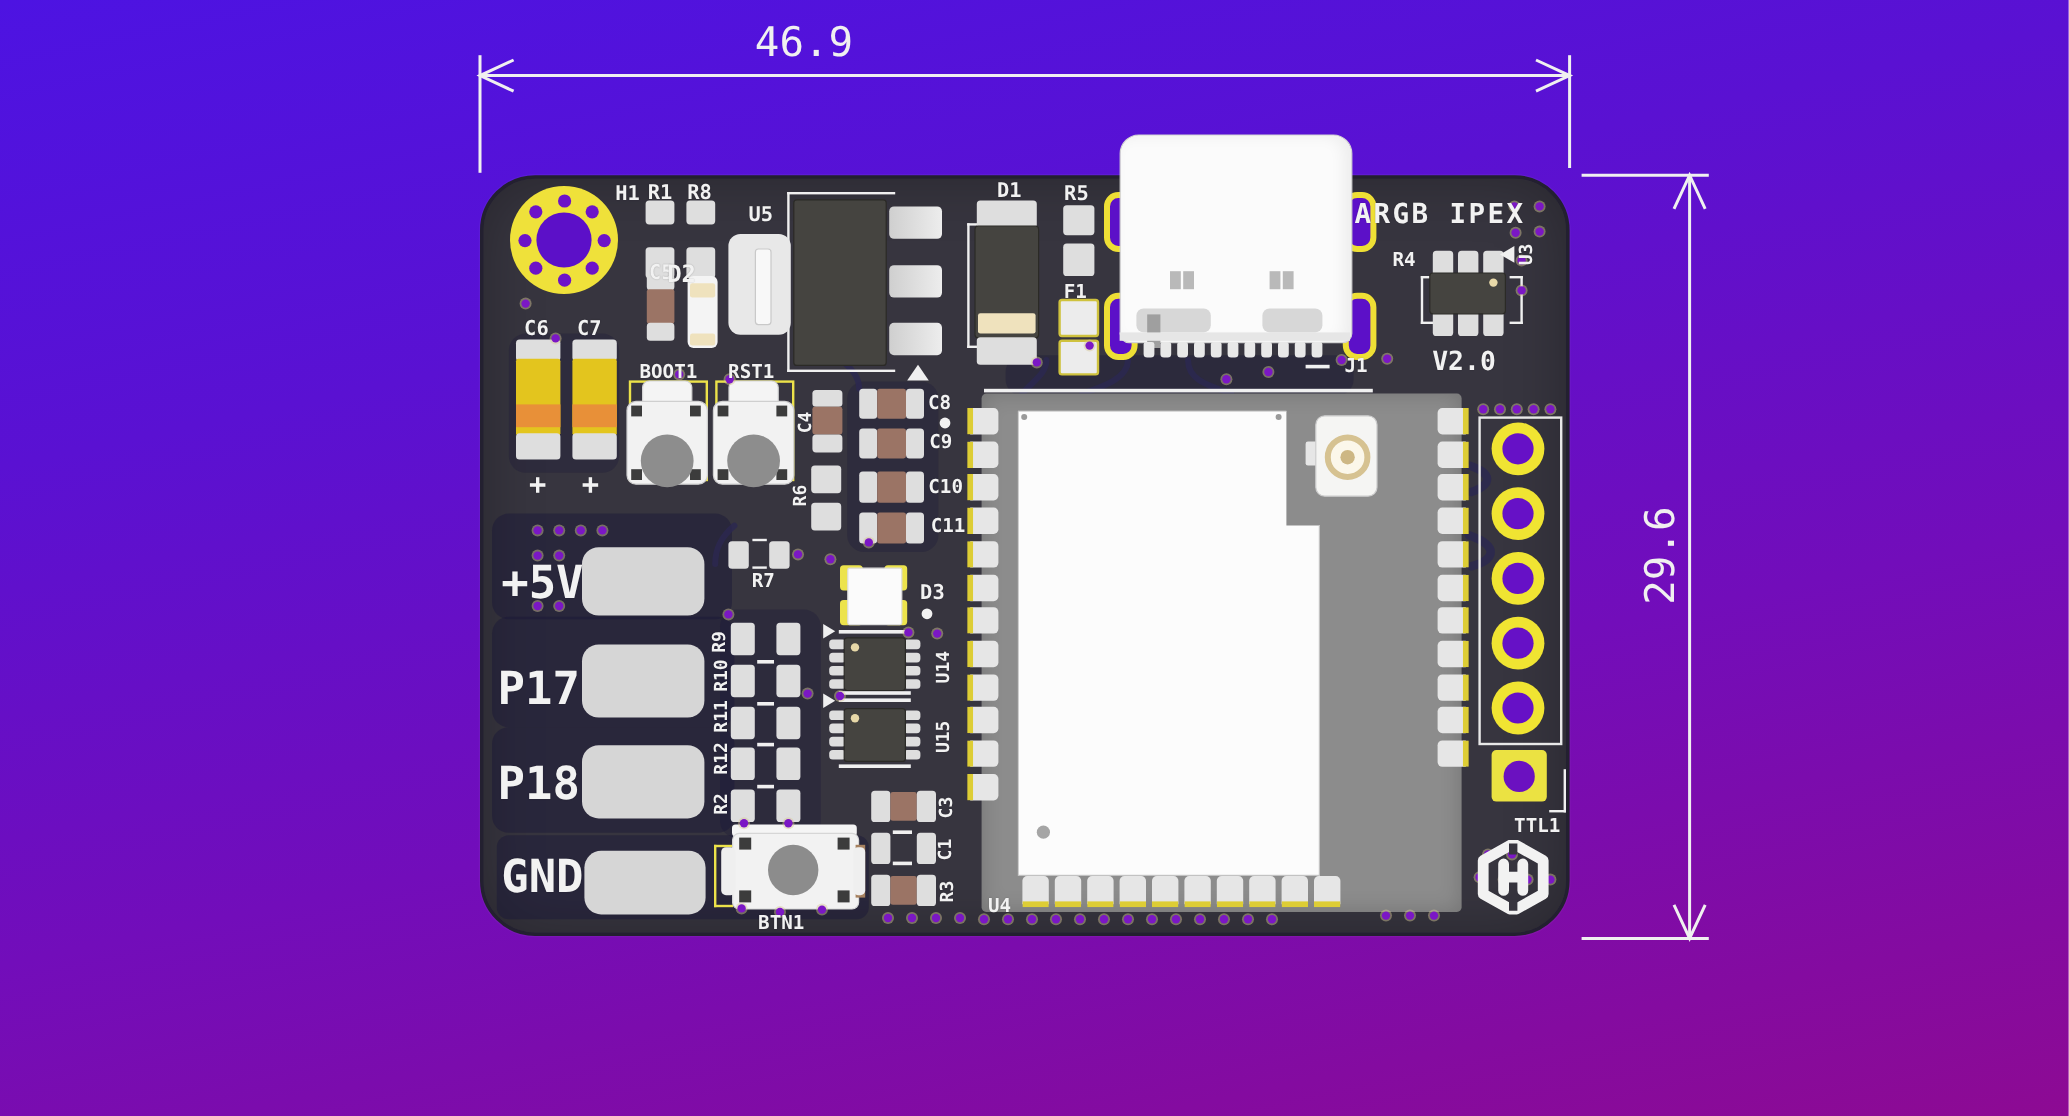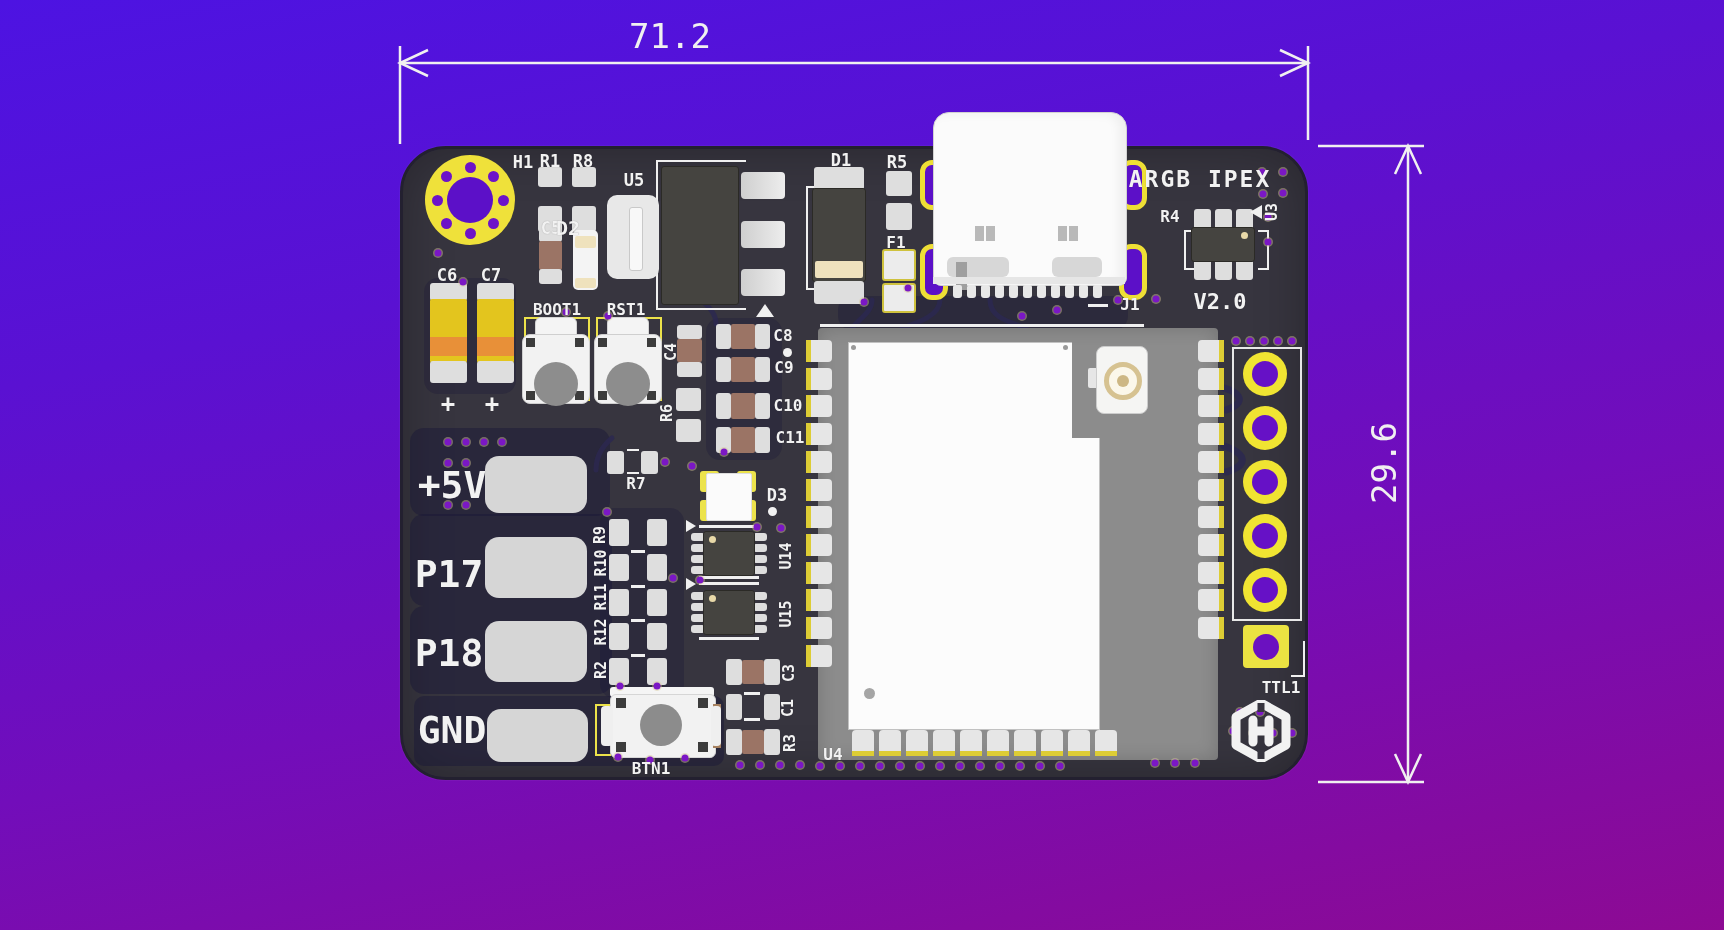--- a/index.html
+++ b/index.html
@@ -82,21 +82,21 @@
       <path d="M1280 50 L1308 63 L1280 76"></path>
       <path d="M400 46 V144"></path>
       <path d="M1308 46 V140"></path>
       <path d="M1408 146 V782"></path>
       <path d="M1395 174 L1408 146 L1421 174"></path>
       <path d="M1395 754 L1408 782 L1421 754"></path>
       <path d="M1318 146 H1424"></path>
       <path d="M1318 782 H1424"></path>
     </g>
   </svg>
-  <div class="dim-label" style="left:670px;top:36px;">71.2</div>
+  <div class="dim-label" style="left:670px;top:36px;">46.9</div>
   <div class="dim-label rot" style="left:1384px;top:463px;">29.6</div>
 
   <div id="parts">
       <div class="abs " style="left: 425px; top: 155px; width: 90px; height: 90px; background: rgb(239, 225, 58); border-radius: 50%;"></div>
       <div class="abs " style="left: 447px; top: 177px; width: 46px; height: 46px; background: rgb(92, 16, 200); border-radius: 50%;"></div>
       <div class="abs pad" style="left: 538px; top: 167px; width: 24px; height: 20px;"></div>
       <div class="abs pad" style="left: 538px; top: 206px; width: 24px; height: 26px;"></div>
       <div class="abs pad" style="left: 572px; top: 167px; width: 24px; height: 20px;"></div>
       <div class="abs pad" style="left: 572px; top: 206px; width: 24px; height: 26px;"></div>
       <div class="abs pad" style="left: 539px; top: 229px; width: 23px; height: 13px;"></div>

